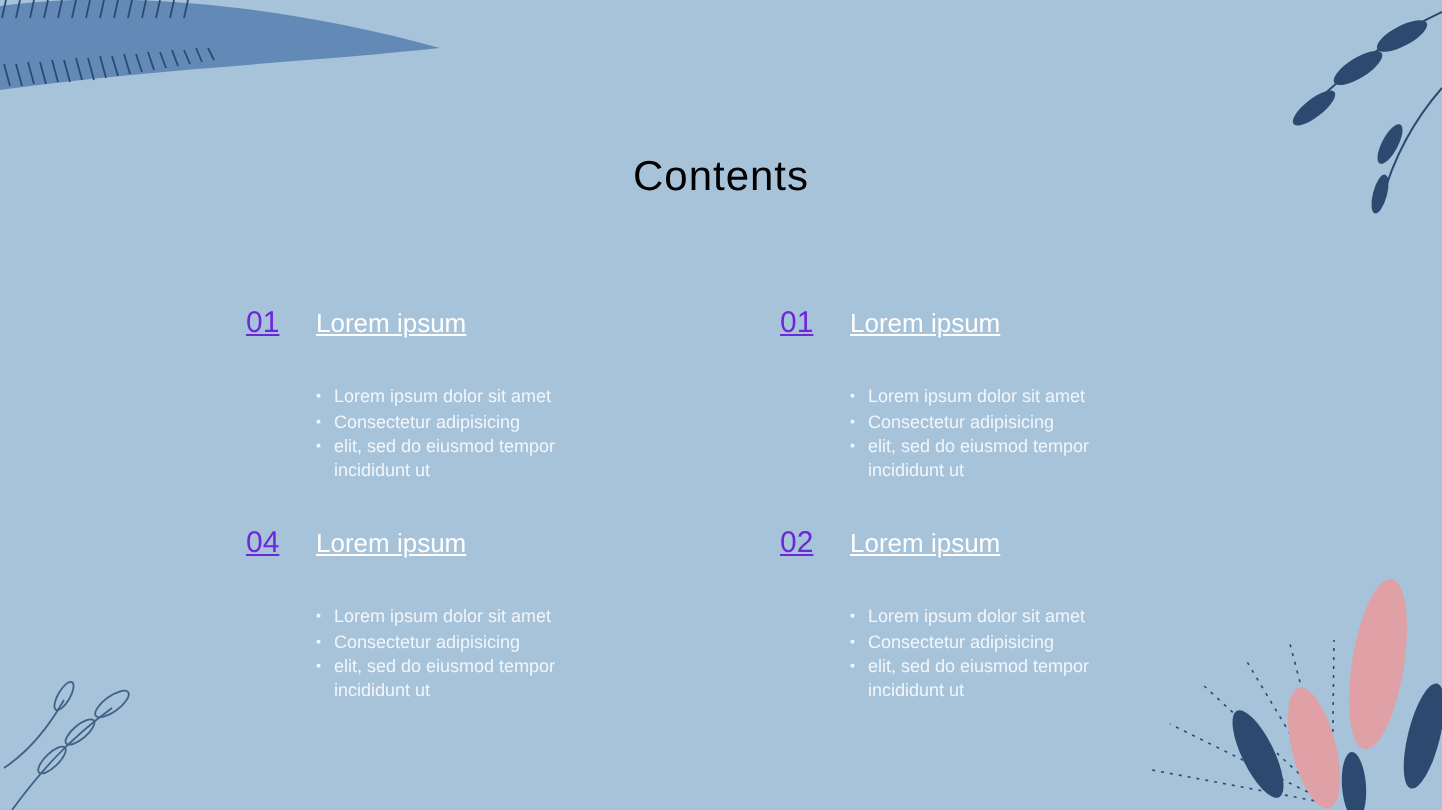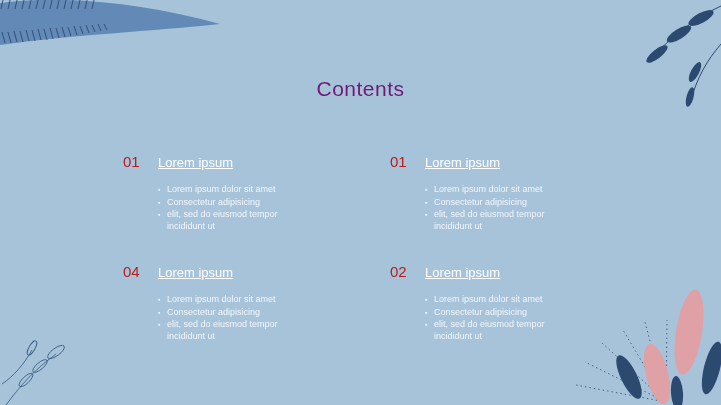--- a/index.html
+++ b/index.html
@@ -19,21 +19,21 @@
   .deco.tr { top: 0; right: 0; }
   .deco.br { bottom: 0; right: 0; }
   .deco.bl { bottom: 0; left: 0; }
 
   .title {
     position: absolute;
     top: 77px;
     left: 0;
     width: 100%;
     text-align: center;
-    color: #701a75;
+    color: #000000;
     font-size: 21px;
     font-weight: 400;
     letter-spacing: 0.5px;
   }
 
   .grid {
     position: absolute;
     left: 123px;
     top: 152px;
     display: grid;
@@ -42,33 +42,34 @@
   }
 
   .item { display: flex; align-items: baseline; }
 
   .num {
     width: 24px;
     flex: none;
     margin-right: 11px;
     font-size: 15px;
     line-height: 19px;
-    color: #b91c1c;
+    color: #6d28d9;
+    text-decoration: underline;
   }
 
   .head {
     font-size: 13px;
     line-height: 19px;
     color: #ffffff;
     text-decoration: underline;
   }
 
   .bullets {
     list-style: none;
-    margin-top: 12px;
+    margin-top: 22px;
     width: 140px;
   }
   .bullets li {
     position: relative;
     padding-left: 9px;
     font-size: 9px;
     line-height: 11.5px;
     color: #f2f6fa;
     margin-bottom: 1px;
   }

